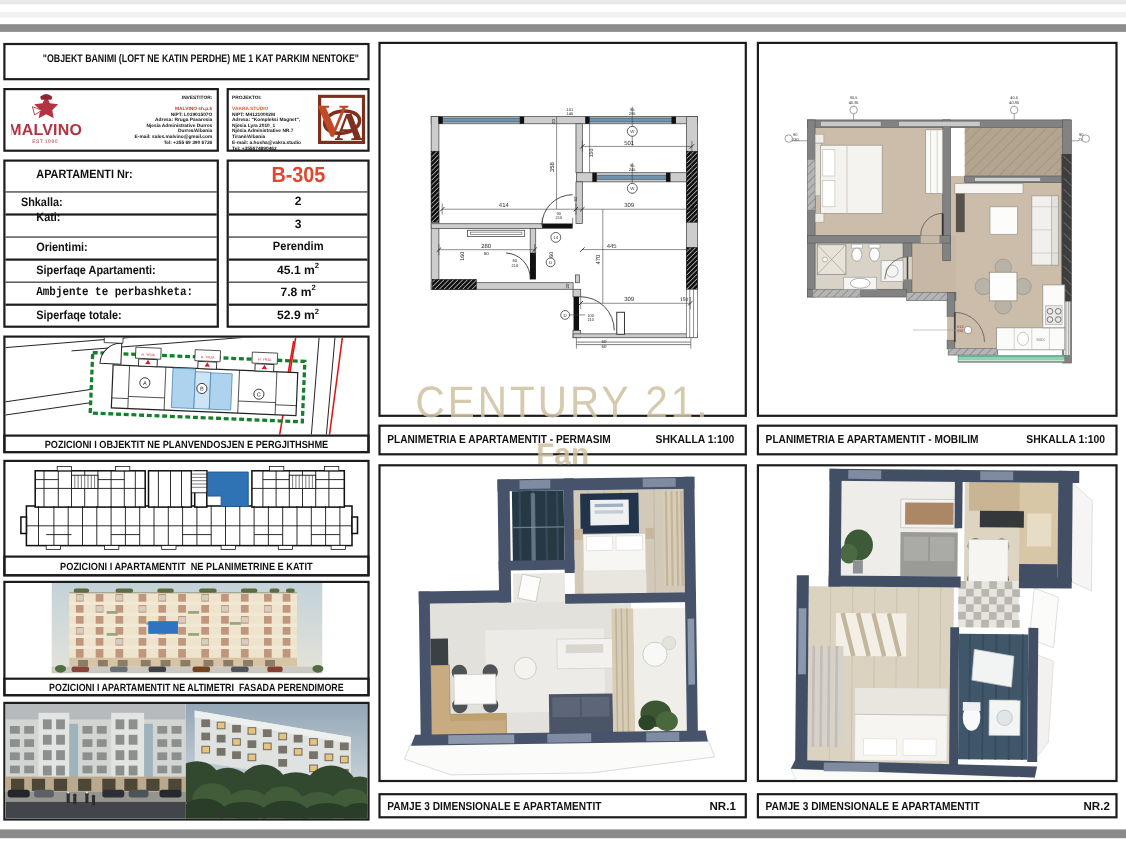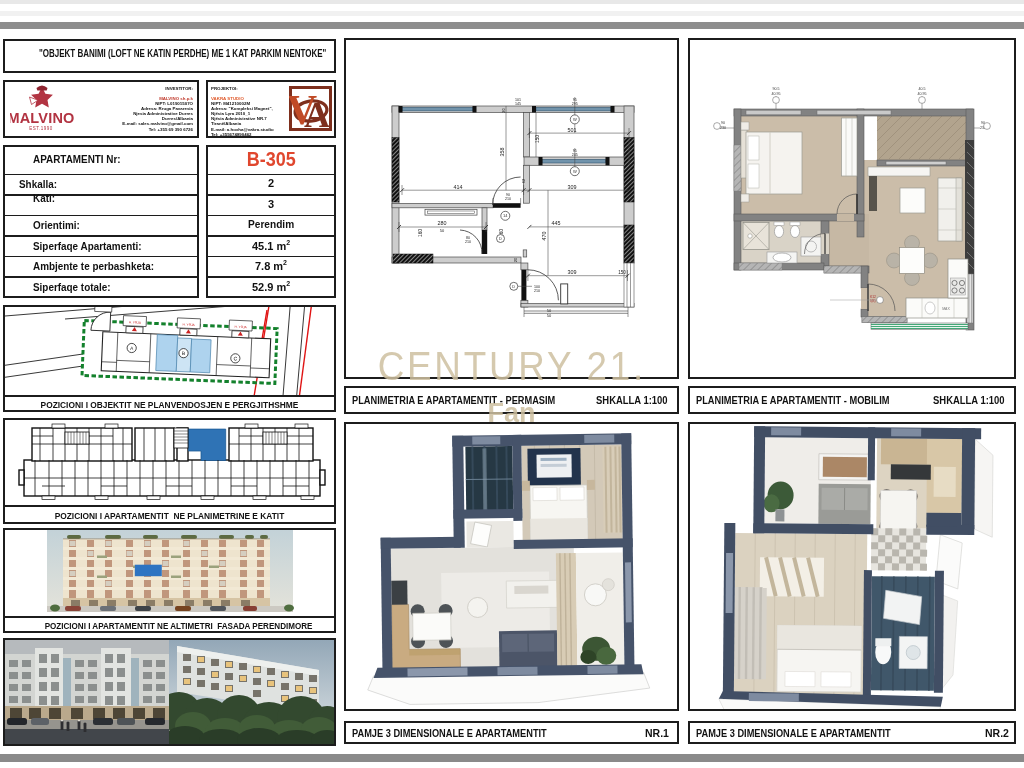--- a/index.html
+++ b/index.html
@@ -61,21 +61,21 @@
 <div class="abs" style="left:2px;top:49px;width:192px;height:1.6px;background:#1c1c1c;"></div>
 <div class="abs" style="left:2px;top:69.5px;width:192px;height:1.6px;background:#1c1c1c;"></div>
 <div class="abs" style="left:2px;top:90px;width:192px;height:1.6px;background:#1c1c1c;"></div>
 <div class="abs" style="left:2px;top:110.5px;width:192px;height:1.6px;background:#1c1c1c;"></div>
 <div class="abs" style="left:2px;top:131px;width:192px;height:1.6px;background:#1c1c1c;"></div>
 <div class="abs" style="left:30px;top:8px;font-size:11px;color:#111;font-weight:bold;"><span class="cond" style="transform:scaleX(0.9);white-space:nowrap;">APARTAMENTI Nr:</span></div>
 <div class="abs" style="left:16px;top:33px;font-size:11px;color:#111;font-weight:bold;"><span class="cond" style="transform:scaleX(0.9);white-space:nowrap;">Shkalla:</span></div>
 <div class="abs" style="left:30px;top:47px;font-size:11px;color:#111;font-weight:bold;"><span class="cond" style="transform:scaleX(0.9);white-space:nowrap;">Kati:</span></div>
 <div class="abs" style="left:30px;top:74px;font-size:11px;color:#111;font-weight:bold;"><span class="cond" style="transform:scaleX(0.9);white-space:nowrap;">Orientimi:</span></div>
 <div class="abs" style="left:30px;top:94.5px;font-size:11px;color:#111;font-weight:bold;"><span class="cond" style="transform:scaleX(0.9);white-space:nowrap;">Siperfaqe Apartamenti:</span></div>
-<div class="abs" style="left:30px;top:115px;font-size:11px;color:#111;font-weight:bold;"><span class="cond" style="transform:scaleX(0.9);white-space:nowrap;">Ambjente te perbashketa:</span></div>
+<div class="abs" style="left:30px;top:115px;font-size:11px;color:#111;font-weight:bold;font-family:Liberation Mono, monospace;"><span class="cond" style="transform:scaleX(0.9);white-space:nowrap;">Ambjente te perbashketa:</span></div>
 <div class="abs" style="left:30px;top:135.5px;font-size:11px;color:#111;font-weight:bold;"><span class="cond" style="transform:scaleX(0.9);white-space:nowrap;">Siperfaqe totale:</span></div>
 </div>
 
 <div class="abs" id="table-right" style="left:206px;top:145px;width:130px;height:171px;">
 <div class="box" style="left:0;top:0;width:130px;height:153px;border-width:2px;"></div>
 <div class="abs" style="left:2px;top:28.5px;width:126px;height:1.6px;background:#1c1c1c;"></div>
 <div class="abs" style="left:2px;top:49px;width:126px;height:1.6px;background:#1c1c1c;"></div>
 <div class="abs" style="left:2px;top:69.5px;width:126px;height:1.6px;background:#1c1c1c;"></div>
 <div class="abs" style="left:2px;top:90px;width:126px;height:1.6px;background:#1c1c1c;"></div>
 <div class="abs" style="left:2px;top:110.5px;width:126px;height:1.6px;background:#1c1c1c;"></div>

